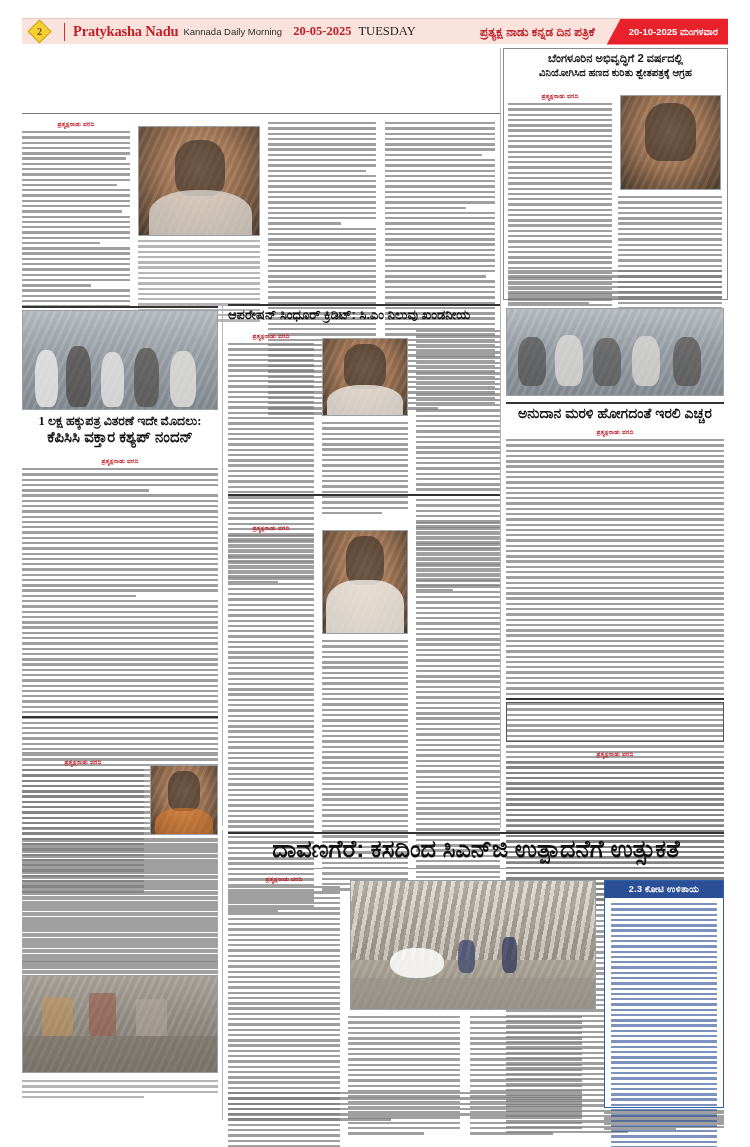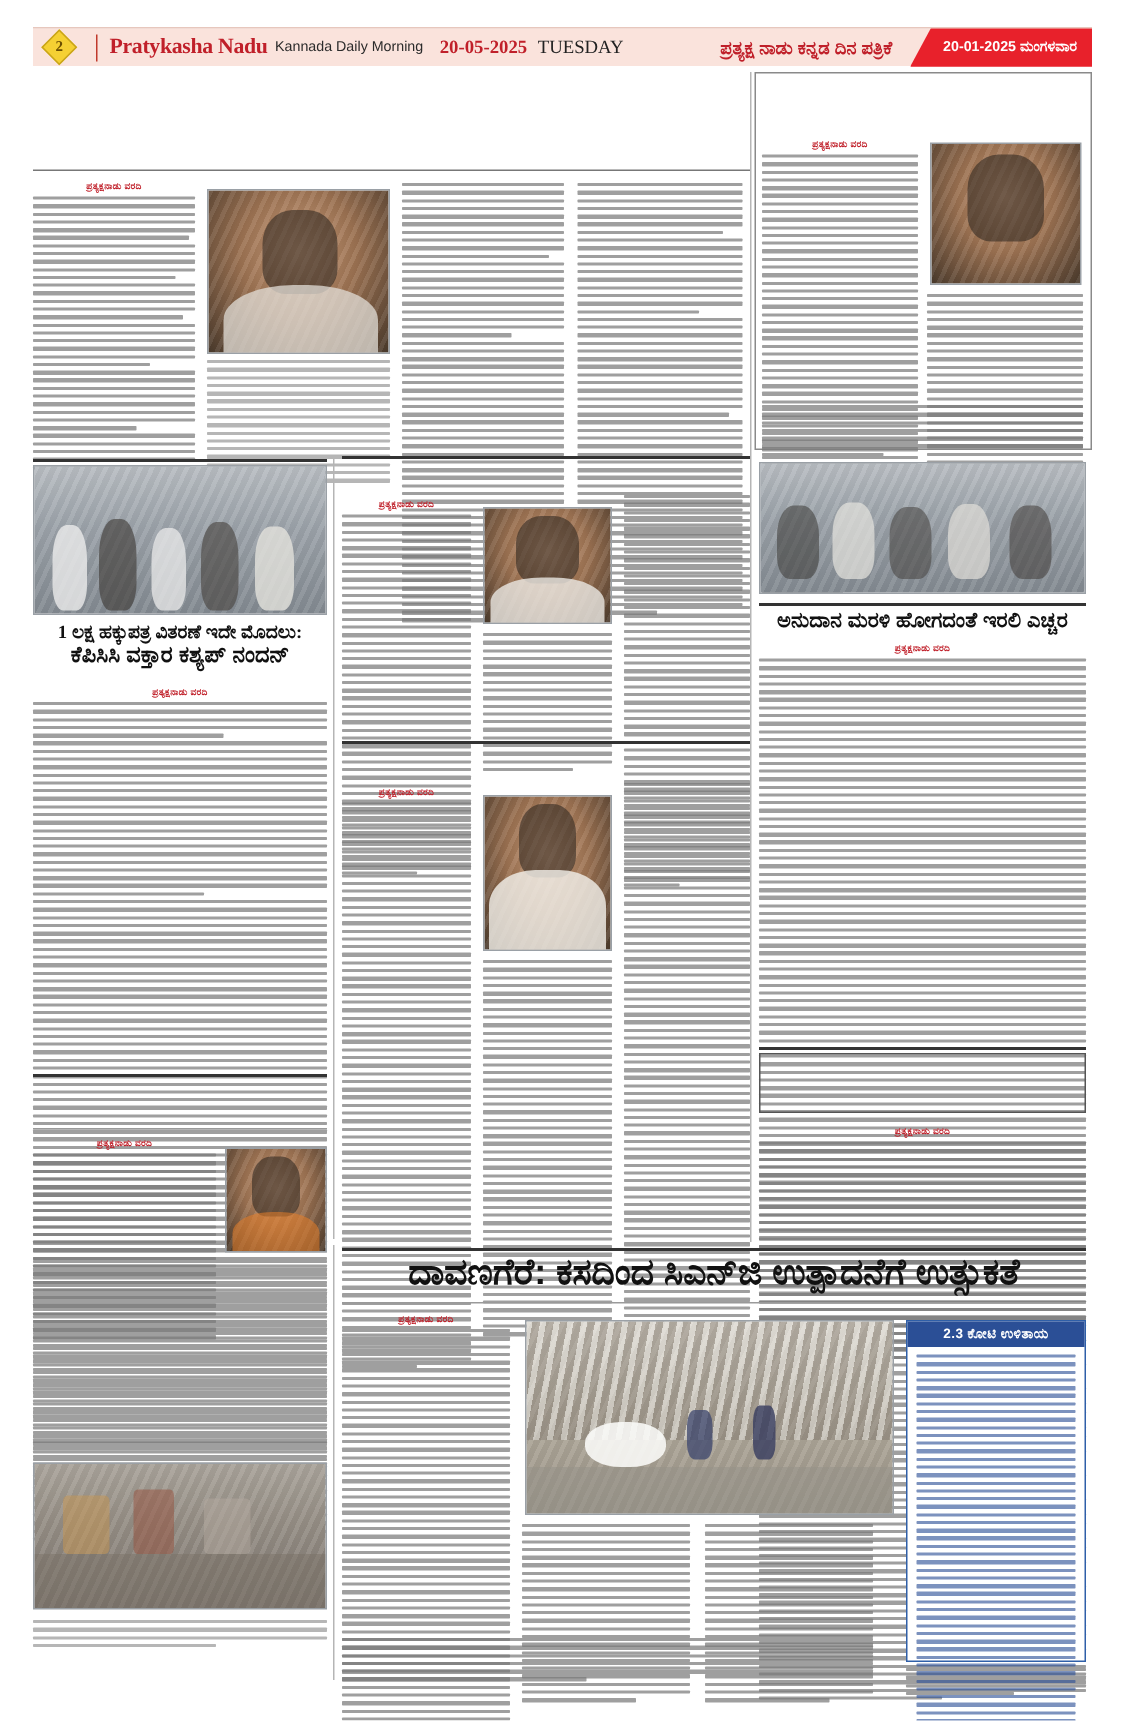--- a/index.html
+++ b/index.html
@@ -136,21 +136,21 @@
       <div class="pagebadge">
         <span>2</span>
       </div>
     </div>
     <div class="mh-divider"></div>
     <div class="mh-title">Pratykasha Nadu</div>
     <div class="mh-sub">Kannada Daily Morning</div>
     <div class="mh-date">20-05-2025</div>
     <div class="mh-day">TUESDAY</div>
     <div class="mh-kn">ಪ್ರತ್ಯಕ್ಷ ನಾಡು ಕನ್ನಡ ದಿನ ಪತ್ರಿಕೆ</div>
-    <div class="mh-redtab">20-01-2025 ಮಂಗಳವಾರ</div>
+    <div class="mh-redtab">20-10-2025 ಮಂಗಳವಾರ</div>
   </div>
 
   <div style="position:absolute;left:22px;top:50px;width:478px;">
   </div>
   <div class="hrule" style="left:22px;top:113px;width:478px;background:#777;"></div>
 
   <div style="position:absolute;left:22px;top:118px;width:108px;">
     <div class="byline">ಪ್ರತ್ಯಕ್ಷನಾಡು ವರದಿ</div>
     <div class="tx dense">
       <i style="width:100%"></i>
@@ -333,20 +333,24 @@
         <i style="width:100%"></i>
         <i style="width:100%"></i>
         <i style="width:100%"></i>
       <i style="width:100%"></i>
         <i style="width:100%"></i>
         <i style="width:48%"></i>
     </div>
   </div>
 
   <div class="box" style="left:503px;top:48px;width:225px;height:252px;"></div>
+  <div style="position:absolute;left:508px;top:52px;width:215px;">
+    <div class="hl-blk" style="font-size:11.2px;text-align:center;">ಬೆಂಗಳೂರಿನ ಅಭಿವೃದ್ಧಿಗೆ 2 ವರ್ಷದಲ್ಲಿ</div>
+    <div class="hl-blk" style="font-size:10px;text-align:center;margin-top:2px;">ವಿನಿಯೋಗಿಸಿದ ಹಣದ ಕುರಿತು ಶ್ವೇತಪತ್ರಕ್ಕೆ ಆಗ್ರಹ</div>
+  </div>
   <div style="position:absolute;left:508px;top:90px;width:104px;">
     <div class="byline">ಪ್ರತ್ಯಕ್ಷನಾಡು ವರದಿ</div>
     <div class="tx dense">
       <i style="width:100%"></i>
         <i style="width:100%"></i>
         <i style="width:100%"></i>
         <i style="width:100%"></i>
       <i style="width:100%"></i>
         <i style="width:100%"></i>
         <i style="width:100%"></i>
@@ -656,20 +660,23 @@
     <div class="tx dense lite">
       <i style="width:100%"></i>
         <i style="width:100%"></i>
         <i style="width:100%"></i>
         <i style="width:62%"></i>
     </div>
   </div>
 
   <div class="vrule" style="left:222px;top:306px;height:520px;"></div>
   <div class="hrule thick" style="left:228px;top:304px;width:272px;"></div>
+  <div style="position:absolute;left:228px;top:308px;width:272px;">
+    <div class="hl-blk" style="font-size:13px;">ಆಪರೇಷನ್ ಸಿಂಧೂರ್ ಕ್ರಿಡಿಟ್: ಸಿ.ಎಂ ನಿಲುವು ಖಂಡನೀಯ</div>
+  </div>
   <div style="position:absolute;left:228px;top:330px;width:86px;">
     <div class="byline">ಪ್ರತ್ಯಕ್ಷನಾಡು ವರದಿ</div>
     <div class="tx dense">
       <i style="width:100%"></i>
         <i style="width:100%"></i>
         <i style="width:100%"></i>
         <i style="width:100%"></i>
       <i style="width:100%"></i>
         <i style="width:100%"></i>
         <i style="width:100%"></i>

